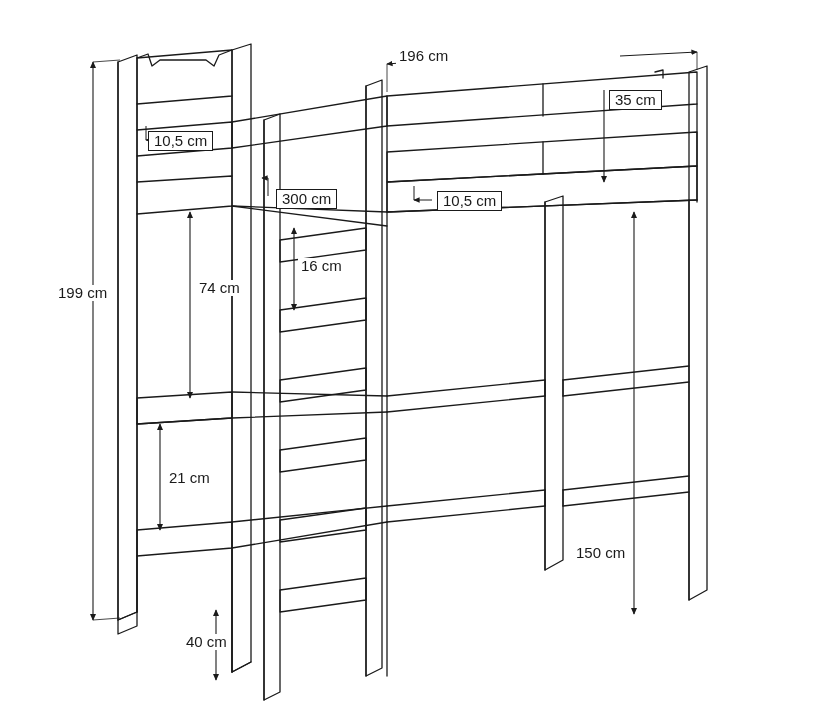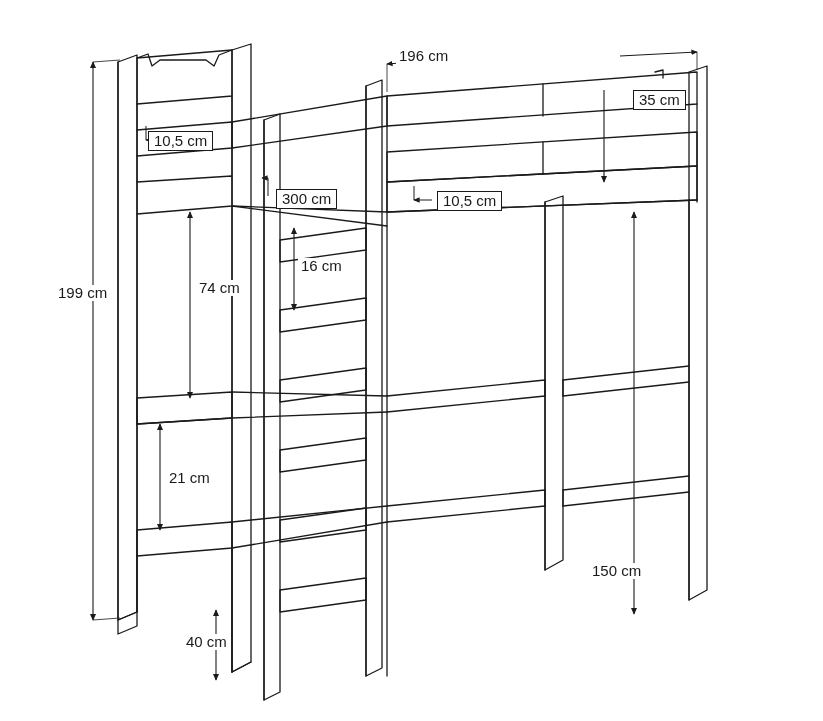--- a/index.html
+++ b/index.html
@@ -164,22 +164,22 @@
 
       <path d="M634 212 L634 614" marker-start="url(#arrow-start)" marker-end="url(#arrow-end)"></path>
 
       <path d="M216 610 L216 680" marker-start="url(#arrow-start)" marker-end="url(#arrow-end)"></path>
     </g>
   </svg>
 
   <div class="dim-label" style="left:55px; top:285px;">199 cm</div>
   <div class="dim-label boxed" style="left:148px; top:131px;">10,5 cm</div>
   <div class="dim-label" style="left:396px; top:48px;">196 cm</div>
-  <div class="dim-label boxed" style="left:609px; top:90px;margin-left:24px;">35 cm</div>
+  <div class="dim-label boxed" style="left:609px; top:90px;">35 cm</div>
   <div class="dim-label boxed" style="left:276px; top:189px;">300 cm</div>
   <div class="dim-label boxed" style="left:437px; top:191px;">10,5 cm</div>
   <div class="dim-label" style="left:196px; top:280px;">74 cm</div>
   <div class="dim-label" style="left:298px; top:258px;">16 cm</div>
   <div class="dim-label" style="left:166px; top:470px;">21 cm</div>
-  <div class="dim-label" style="left:589px; top:545px;margin-top:18px;">150 cm</div>
+  <div class="dim-label" style="left:573px; top:545px;">150 cm</div>
   <div class="dim-label" style="left:183px; top:634px;">40 cm</div>
 
 </div>
 
 </body></html>

